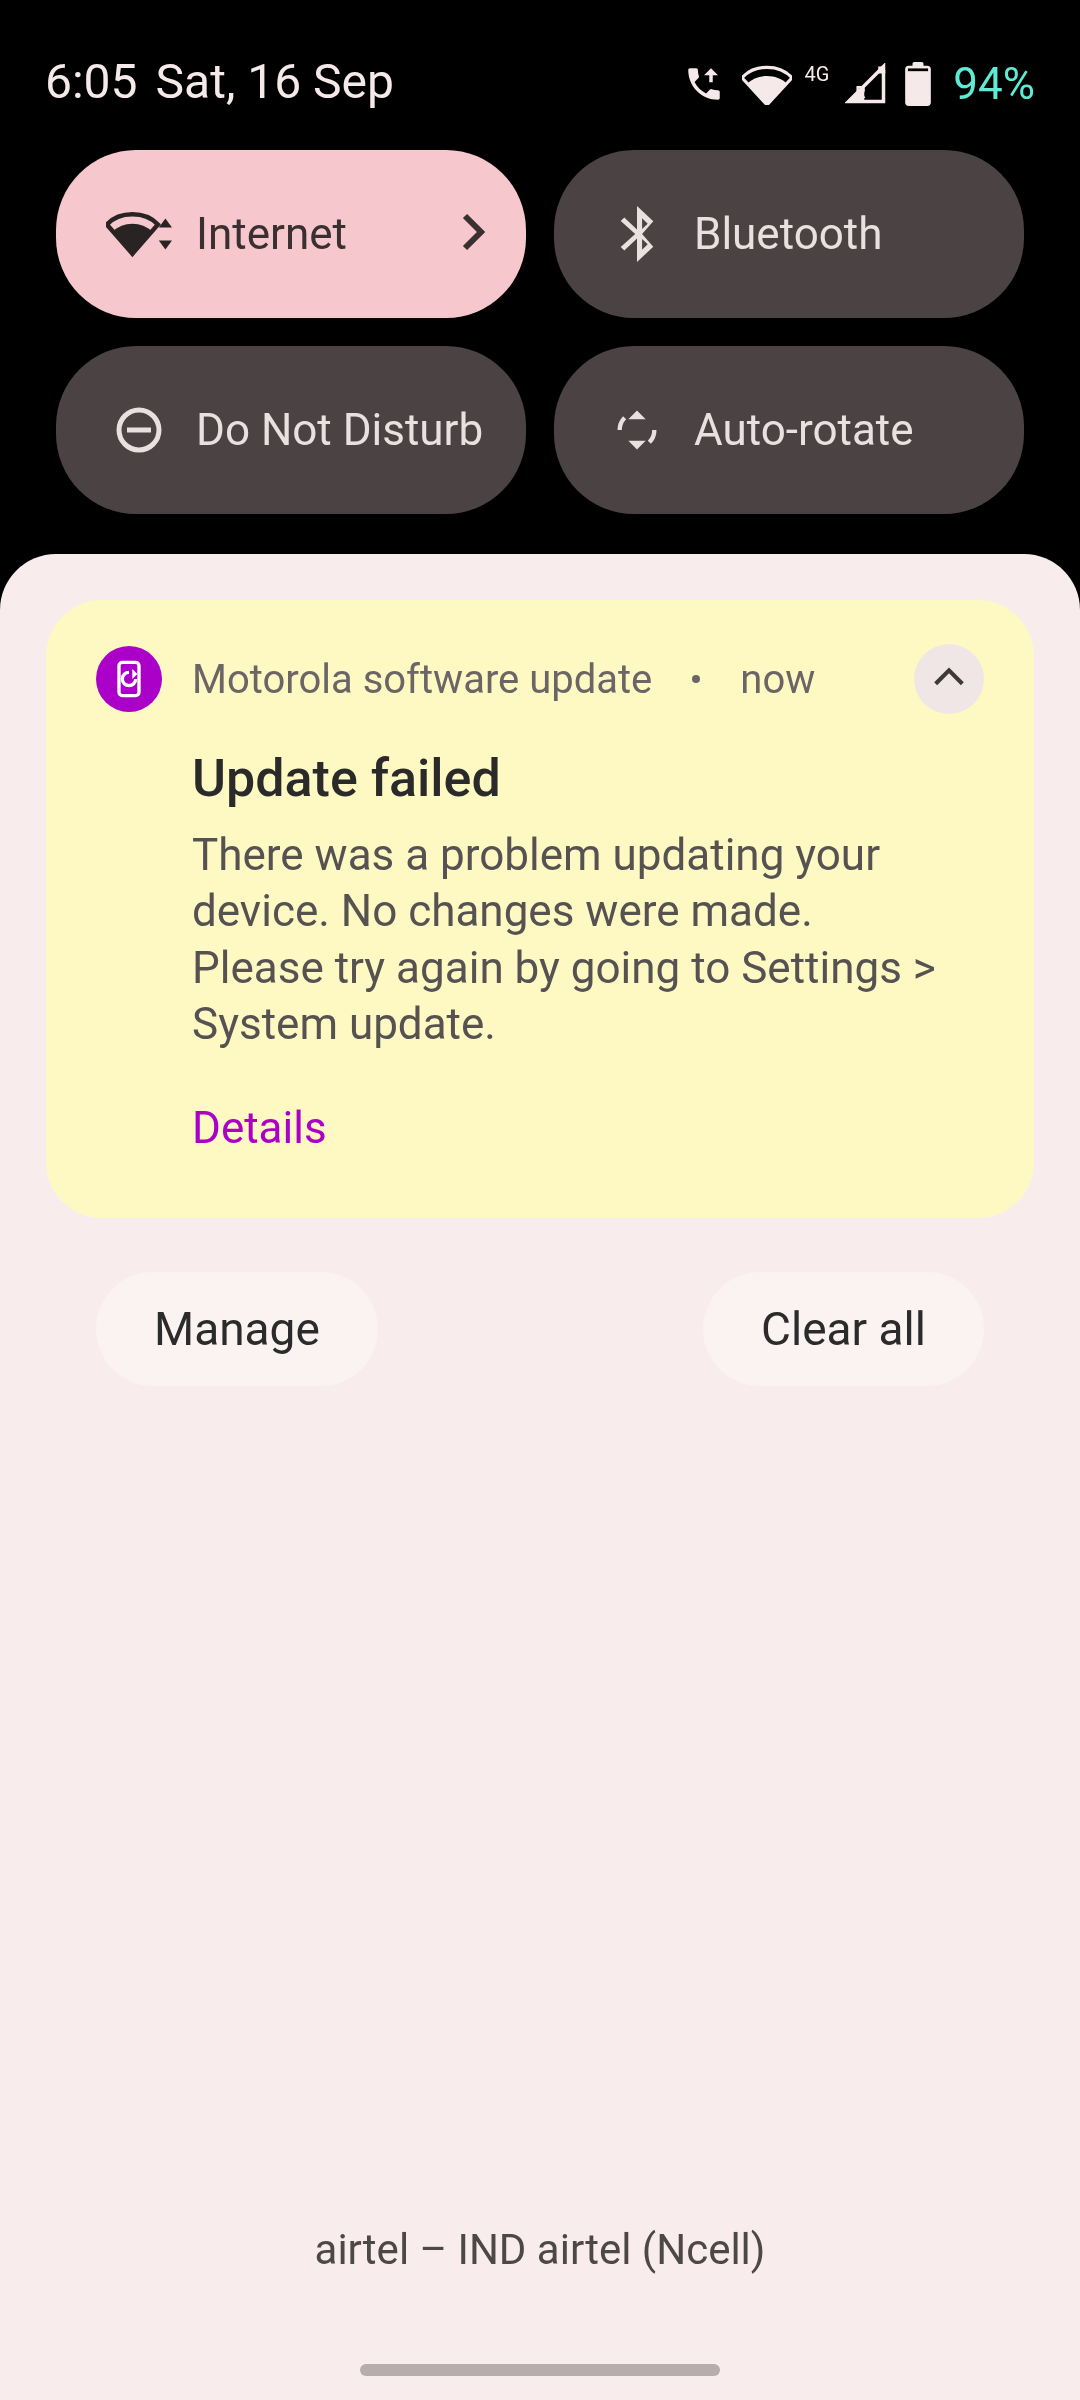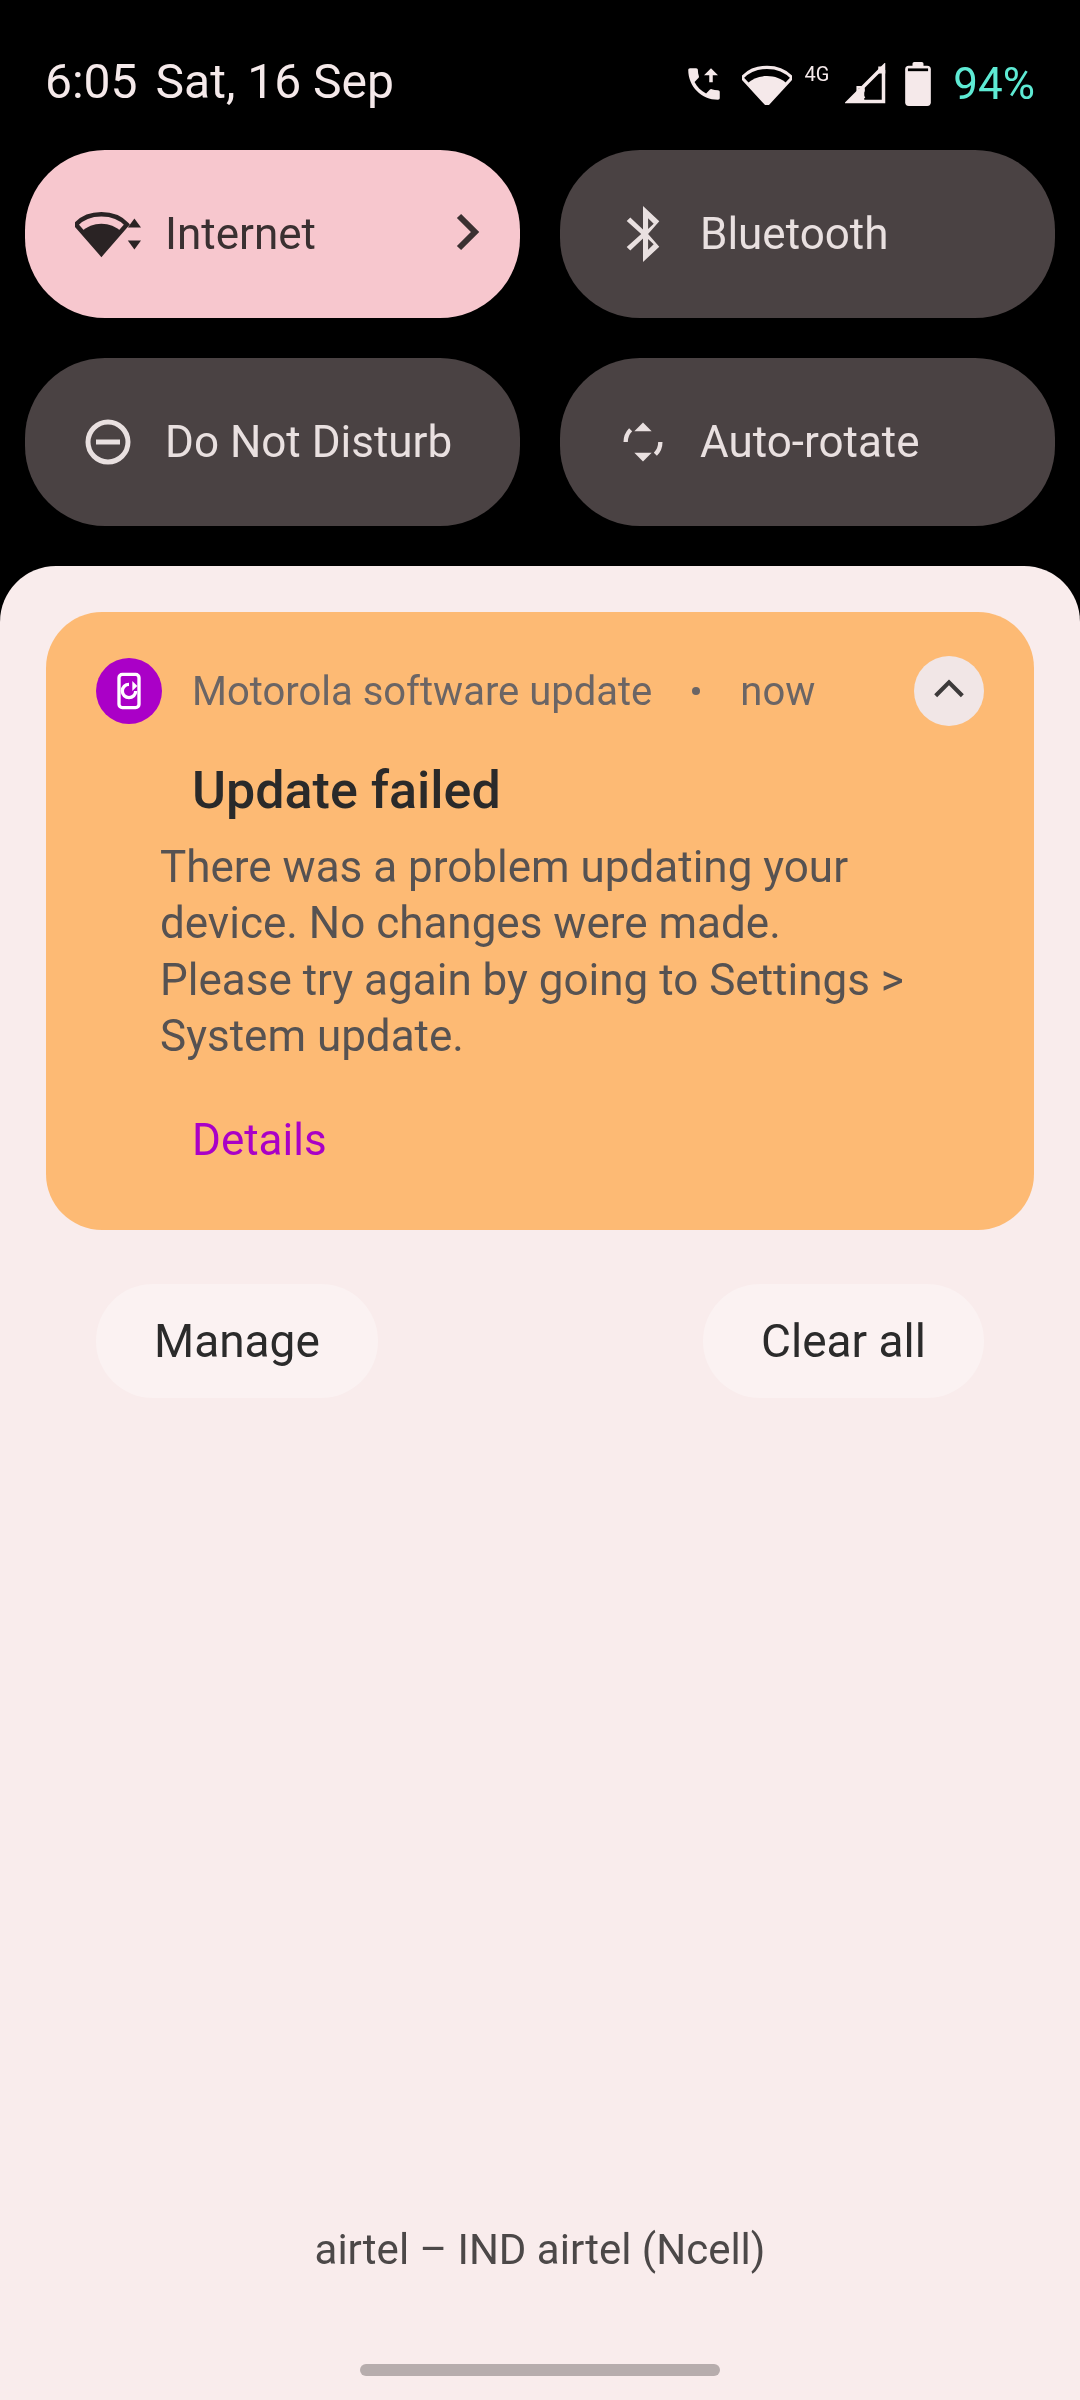--- a/index.html
+++ b/index.html
@@ -9,40 +9,40 @@
   
   .status-bar { display: flex; align-items: flex-end; padding: 30px 45px 10px; height: 120px; }
   .status-time { font-size: 48px; font-weight: 400; color: #f5e9ea; margin-right: 18px; }
   .status-date { font-size: 48px; font-weight: 400; color: #f5e9ea; }
   .status-icons { margin-left: auto; display: flex; align-items: center; gap: 16px; }
   .status-icons svg { display: block; }
   .battery-text { font-size: 44px; color: #5eead4; margin-left: 4px; }
   .net-label { font-size: 20px; color: #f5e9ea; line-height: 1; align-self: flex-start; margin-top: 6px; margin-left:-4px; }
 
   
-  .qs { padding: 30px 25px 40px; display: grid; grid-template-columns: 1fr 1fr; gap: 40px; }
+  .qs { padding: 30px 56px 40px; display: grid; grid-template-columns: 1fr 1fr; gap: 28px; }
   .tile { background: #4a4243; border-radius: 80px; height: 168px; display: flex; align-items: center; padding: 0 40px 0 50px; position: relative; }
   .tile.active { background: #f7c7ce; color: #1f1f1f; }
   .tile .label { font-size: 44px; color: #e9e0e0; font-weight: 400; }
   .tile.active .label { color: #3a3031; }
   .tile .icon-slot { width: 66px; display:flex; justify-content:center; margin-right: 24px; }
   .tile .chev { margin-left: auto; }
 
   
   .shade { flex: 1; background: #f9ecec; border-radius: 56px 56px 0 0; padding: 46px 46px 0; display: flex; flex-direction: column; position: relative; }
   
-  .notif { background: #fdba74; border-radius: 56px; padding: 44px 50px 48px; }
+  .notif { background: #fef9c3; border-radius: 56px; padding: 44px 50px 48px; }
   .notif-head { display: flex; align-items: center; gap: 30px; }
   .notif-icon { width: 66px; height: 66px; border-radius: 50%; background: #aa00c7; display:flex; align-items:center; justify-content:center; flex-shrink:0;}
   .notif-src { font-size: 40px; color: #6b6565; }
   .notif-dot { width: 8px; height: 8px; border-radius:50%; background:#6b6565; margin: 0 10px; display:inline-block; vertical-align: middle;}
   .notif-time { font-size: 40px; color: #6b6565; }
   .notif-collapse { margin-left: auto; width: 70px; height: 70px; border-radius: 50%; background: #f1e6e6; display:flex; align-items:center; justify-content:center;}
   .notif-title { font-size: 52px; font-weight: 500; color: #2a2a2a; margin: 34px 0 18px 96px; }
-  .notif-body { font-size: 44px; color: #565252; line-height: 1.28; margin-left: 64px; white-space: pre-line; }
+  .notif-body { font-size: 44px; color: #565252; line-height: 1.28; margin-left: 96px; white-space: pre-line; }
   .notif-action { font-size: 44px; color: #aa00c7; margin: 50px 0 16px 96px; font-weight: 400;}
   
   .shade-buttons { display: flex; justify-content: space-between; padding: 54px 50px 0 50px;}
   .pill-btn { background: #fbf2f2; color: #2b2b2b; font-size: 46px; padding: 30px 58px; border-radius: 60px; }
   
   .carrier { font-size: 42px; color: #4c4848; text-align: center; margin-top: auto; padding-bottom: 90px;}
   .gesture-bar { width: 360px; height: 12px; background: #b7adad; border-radius: 6px; margin: 0 auto 24px; }
 </style>
 </head>
 <body>

